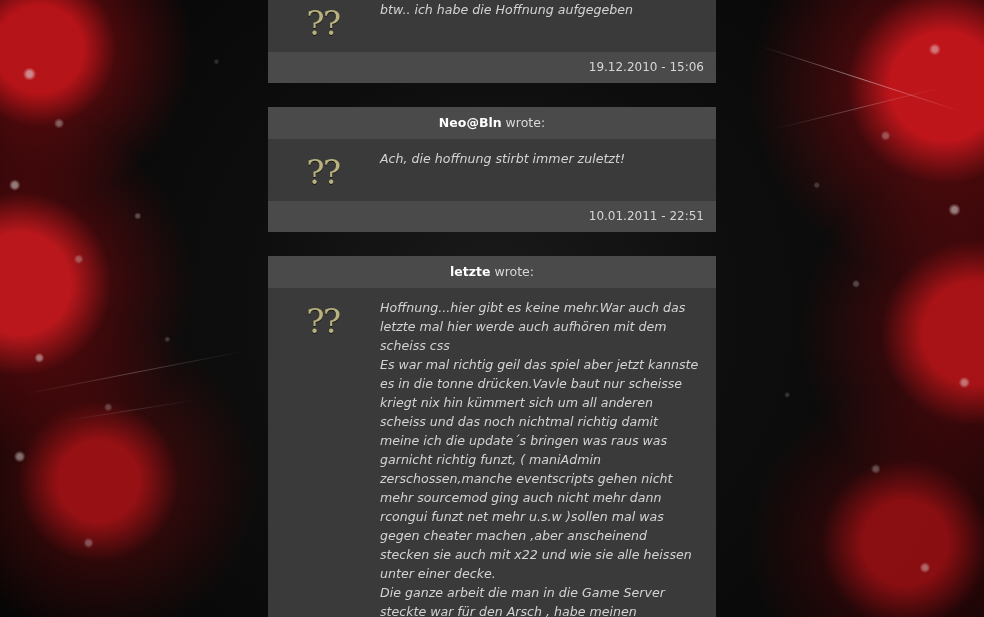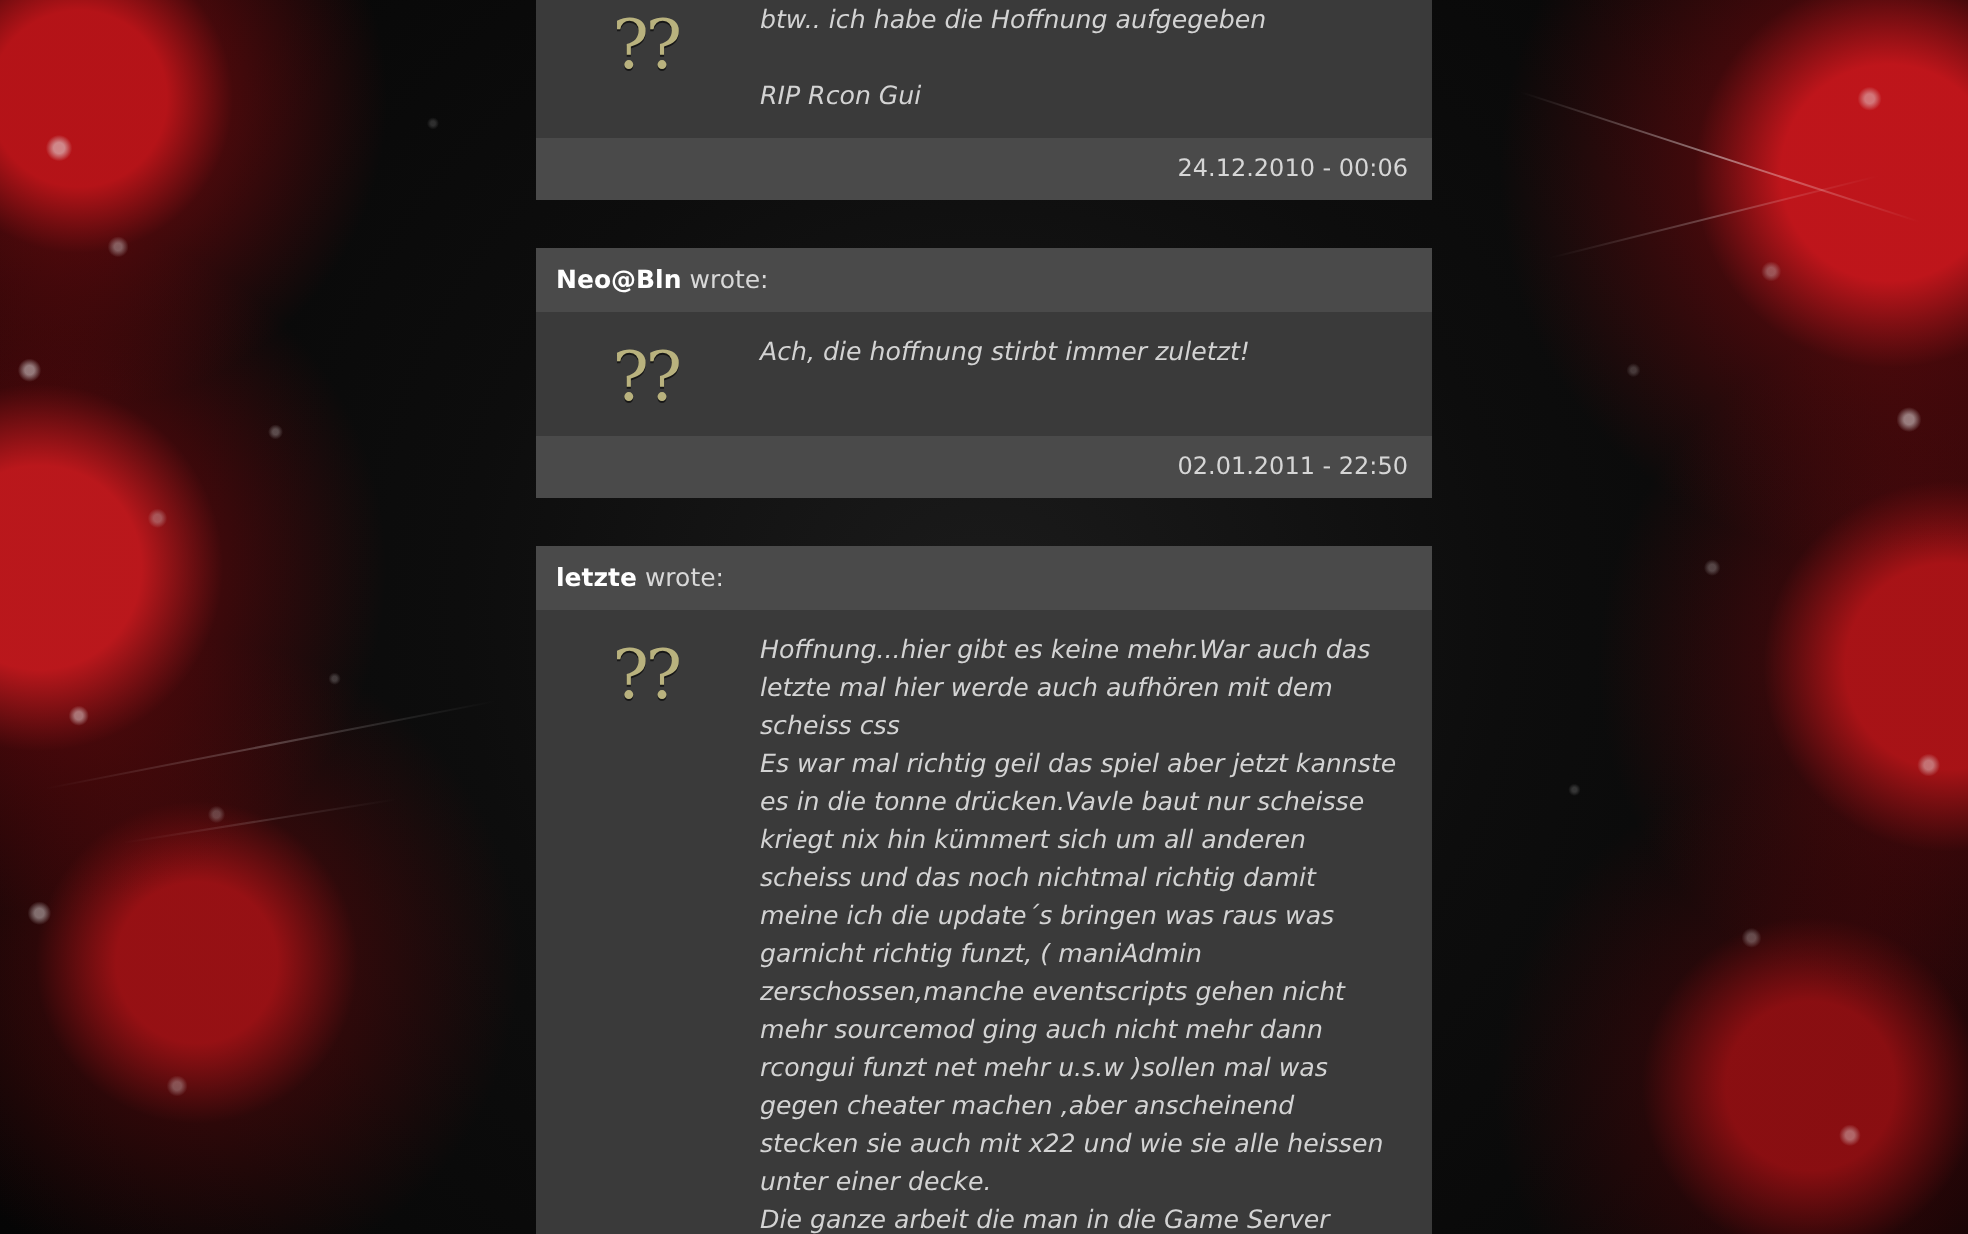--- a/index.html
+++ b/index.html
@@ -79,20 +79,21 @@
 
   .post {
     background: #3a3a3a;
     margin-bottom: 24px;
     color: #cfcfcf;
   }
   .post.first { margin-top: 0; }
 
   .post-title {
     background: #4a4a4a;
+    text-align: center;
     font-size: 12.5px;
     color: #d8d8d8;
     padding: 8px 10px 9px;
     line-height: 1.2;
   }
   .post-title b { color: #ffffff; font-weight: bold; }
 
   .post-body {
     display: flex;
     align-items: flex-start;
@@ -149,40 +150,39 @@
 
 <div id="content">
 
   <div class="post first clipped">
     <div class="post-body">
       <div class="avatar-cell">
         <span class="avatar-glyph">⁇</span>
       </div>
       <div class="post-text">
         <p>btw.. ich habe die Hoffnung aufgegeben</p>
-        <p>RIP Rcon Gui</p>
-      </div>
-    </div>
-    <div class="post-footer">24.12.2010 - 00:06</div>
+      </div>
+    </div>
+    <div class="post-footer">19.12.2010 - 15:06</div>
   </div>
 
   <div class="post">
     <div class="post-title">
       <b>Neo@Bln</b>
       <span>wrote:</span>
     </div>
     <div class="post-body">
       <div class="avatar-cell">
         <span class="avatar-glyph">⁇</span>
       </div>
       <div class="post-text">
         <p class="tight">Ach, die hoffnung stirbt immer zuletzt!</p>
       </div>
     </div>
-    <div class="post-footer">02.01.2011 - 22:50</div>
+    <div class="post-footer">10.01.2011 - 22:51</div>
   </div>
 
   <div class="post">
     <div class="post-title">
       <b>letzte</b>
       <span>wrote:</span>
     </div>
     <div class="post-body">
       <div class="avatar-cell">
         <span class="avatar-glyph">⁇</span>

